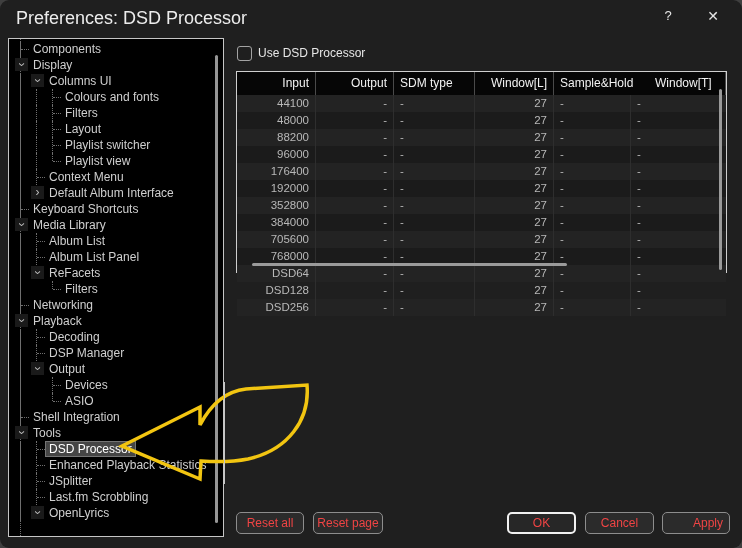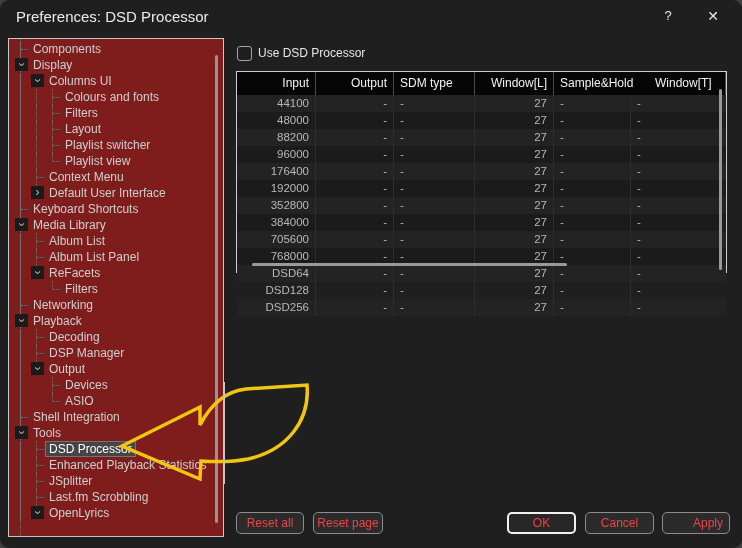--- a/index.html
+++ b/index.html
@@ -7,30 +7,30 @@
     width:742px;height:548px;overflow:hidden;position:relative;
     background:#3f3f3f;
     font-family:"Liberation Sans","DejaVu Sans",sans-serif;
     -webkit-font-smoothing:antialiased;
   }
   .dialog{position:absolute;left:0;top:0;width:742px;height:548px;
     background:#1f1f1f;border-radius:9px;overflow:hidden;}
 
   
   .titlebar{position:absolute;left:0;top:0;right:0;height:36px;}
-  .win-title{position:absolute;left:16px;top:8px;font-size:15px;color:#ececec;}
+  .win-title{position:absolute;left:16px;top:8px;font-size:18px;color:#ececec;}
   .tbtn{position:absolute;top:4px;width:26px;height:24px;background:transparent;border:0;
     color:#e6e6e6;font-size:13px;line-height:24px;text-align:center;padding:0;
     font-family:inherit;cursor:default;}
   .tbtn.help{left:655px;}
   .tbtn.close{left:700px;font-size:14px;}
 
   
   .tree-panel{position:absolute;left:8px;top:38px;width:216px;height:499px;
-    background:#7f1d1d;border:1px solid #c6c6c6;box-sizing:border-box;overflow:hidden;}
+    background:#000000;border:1px solid #c6c6c6;box-sizing:border-box;overflow:hidden;}
   .rootline{position:absolute;left:11px;top:0;bottom:0;width:0;border-left:1px dotted #6f6f6f;}
   .tree{position:absolute;left:0;top:2px;right:0;}
   .titem{height:16px;display:flex;align-items:center;padding-left:4px;
     font-size:12px;color:#cfcfcf;white-space:nowrap;}
   .guide{width:16px;align-self:stretch;position:relative;flex:0 0 16px;}
   .guide.on::before{content:"";position:absolute;left:7px;top:0;bottom:0;border-left:1px dotted #6f6f6f;}
   .conn{width:16px;align-self:stretch;position:relative;flex:0 0 16px;}
   .conn.leaf::after{content:"";position:absolute;left:8px;top:8px;width:8px;border-top:1px dotted #6f6f6f;}
   .conn.leaf.half::before{content:"";position:absolute;left:7px;top:0;height:8px;border-left:1px dotted #6f6f6f;}
   .conn.leaf.cont::before{content:"";position:absolute;left:7px;top:0;bottom:0;border-left:1px dotted #6f6f6f;}
@@ -150,21 +150,21 @@
         <div class="titem">
           <span class="guide on"></span>
           <span class="conn leaf cont"></span>
           <span class="tlabel">Context Menu</span>
         </div>
         <div class="titem">
           <span class="guide on"></span>
           <span class="conn">
             <span class="chev">›</span>
           </span>
-          <span class="tlabel">Default User Interface</span>
+          <span class="tlabel">Default Album Interface</span>
         </div>
         <div class="titem">
           <span class="conn leaf cont"></span>
           <span class="tlabel">Keyboard Shortcuts</span>
         </div>
         <div class="titem">
           <span class="conn">
             <span class="chev open">›</span>
           </span>
           <span class="tlabel">Media Library</span>

